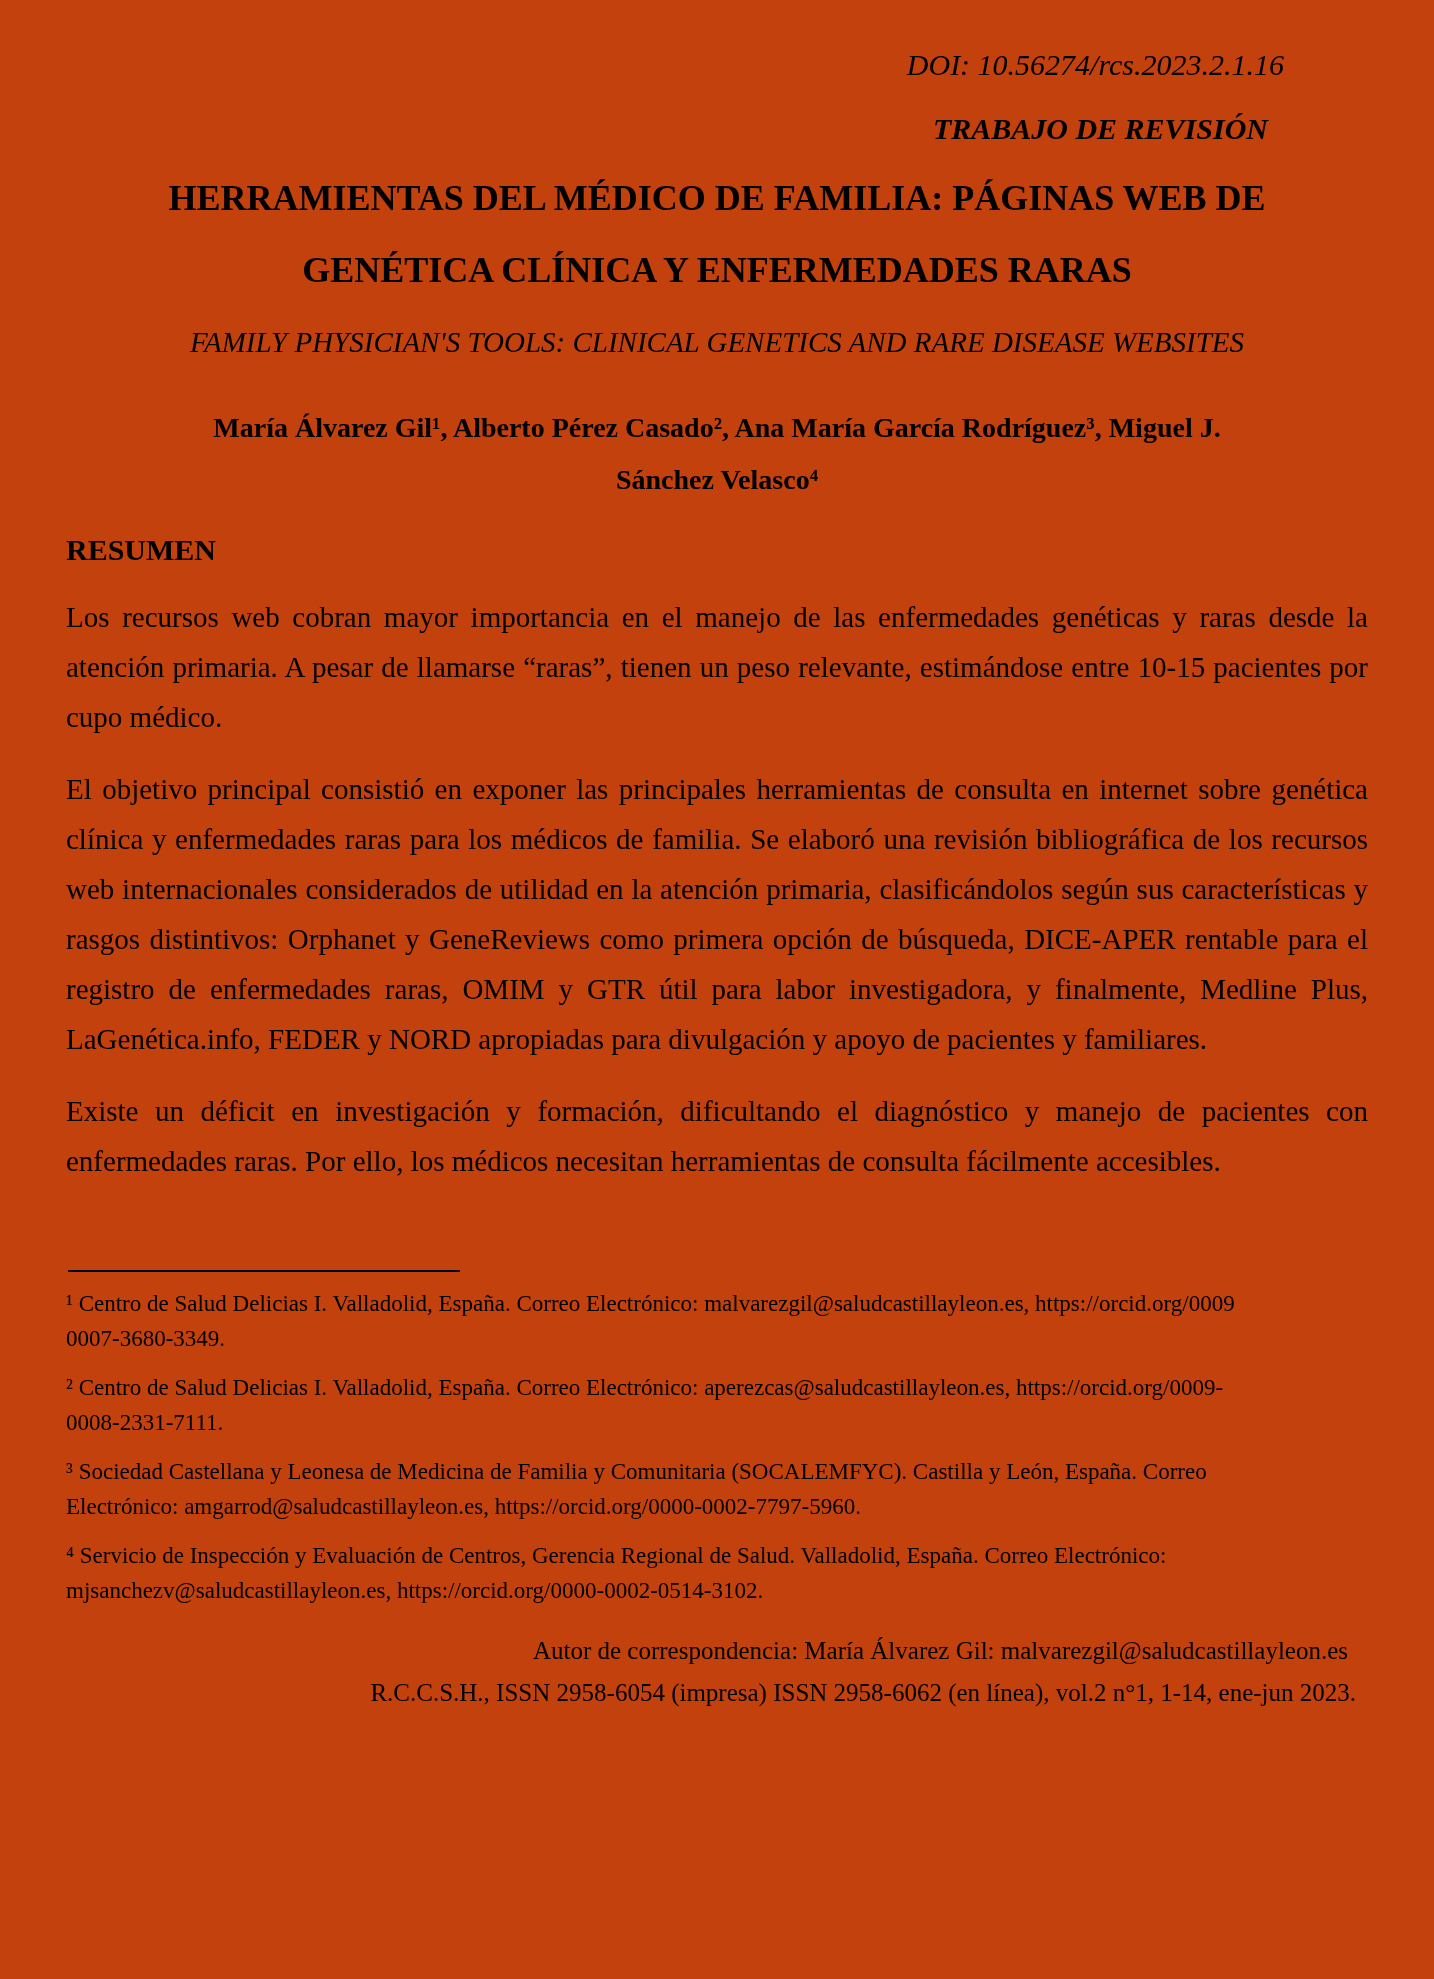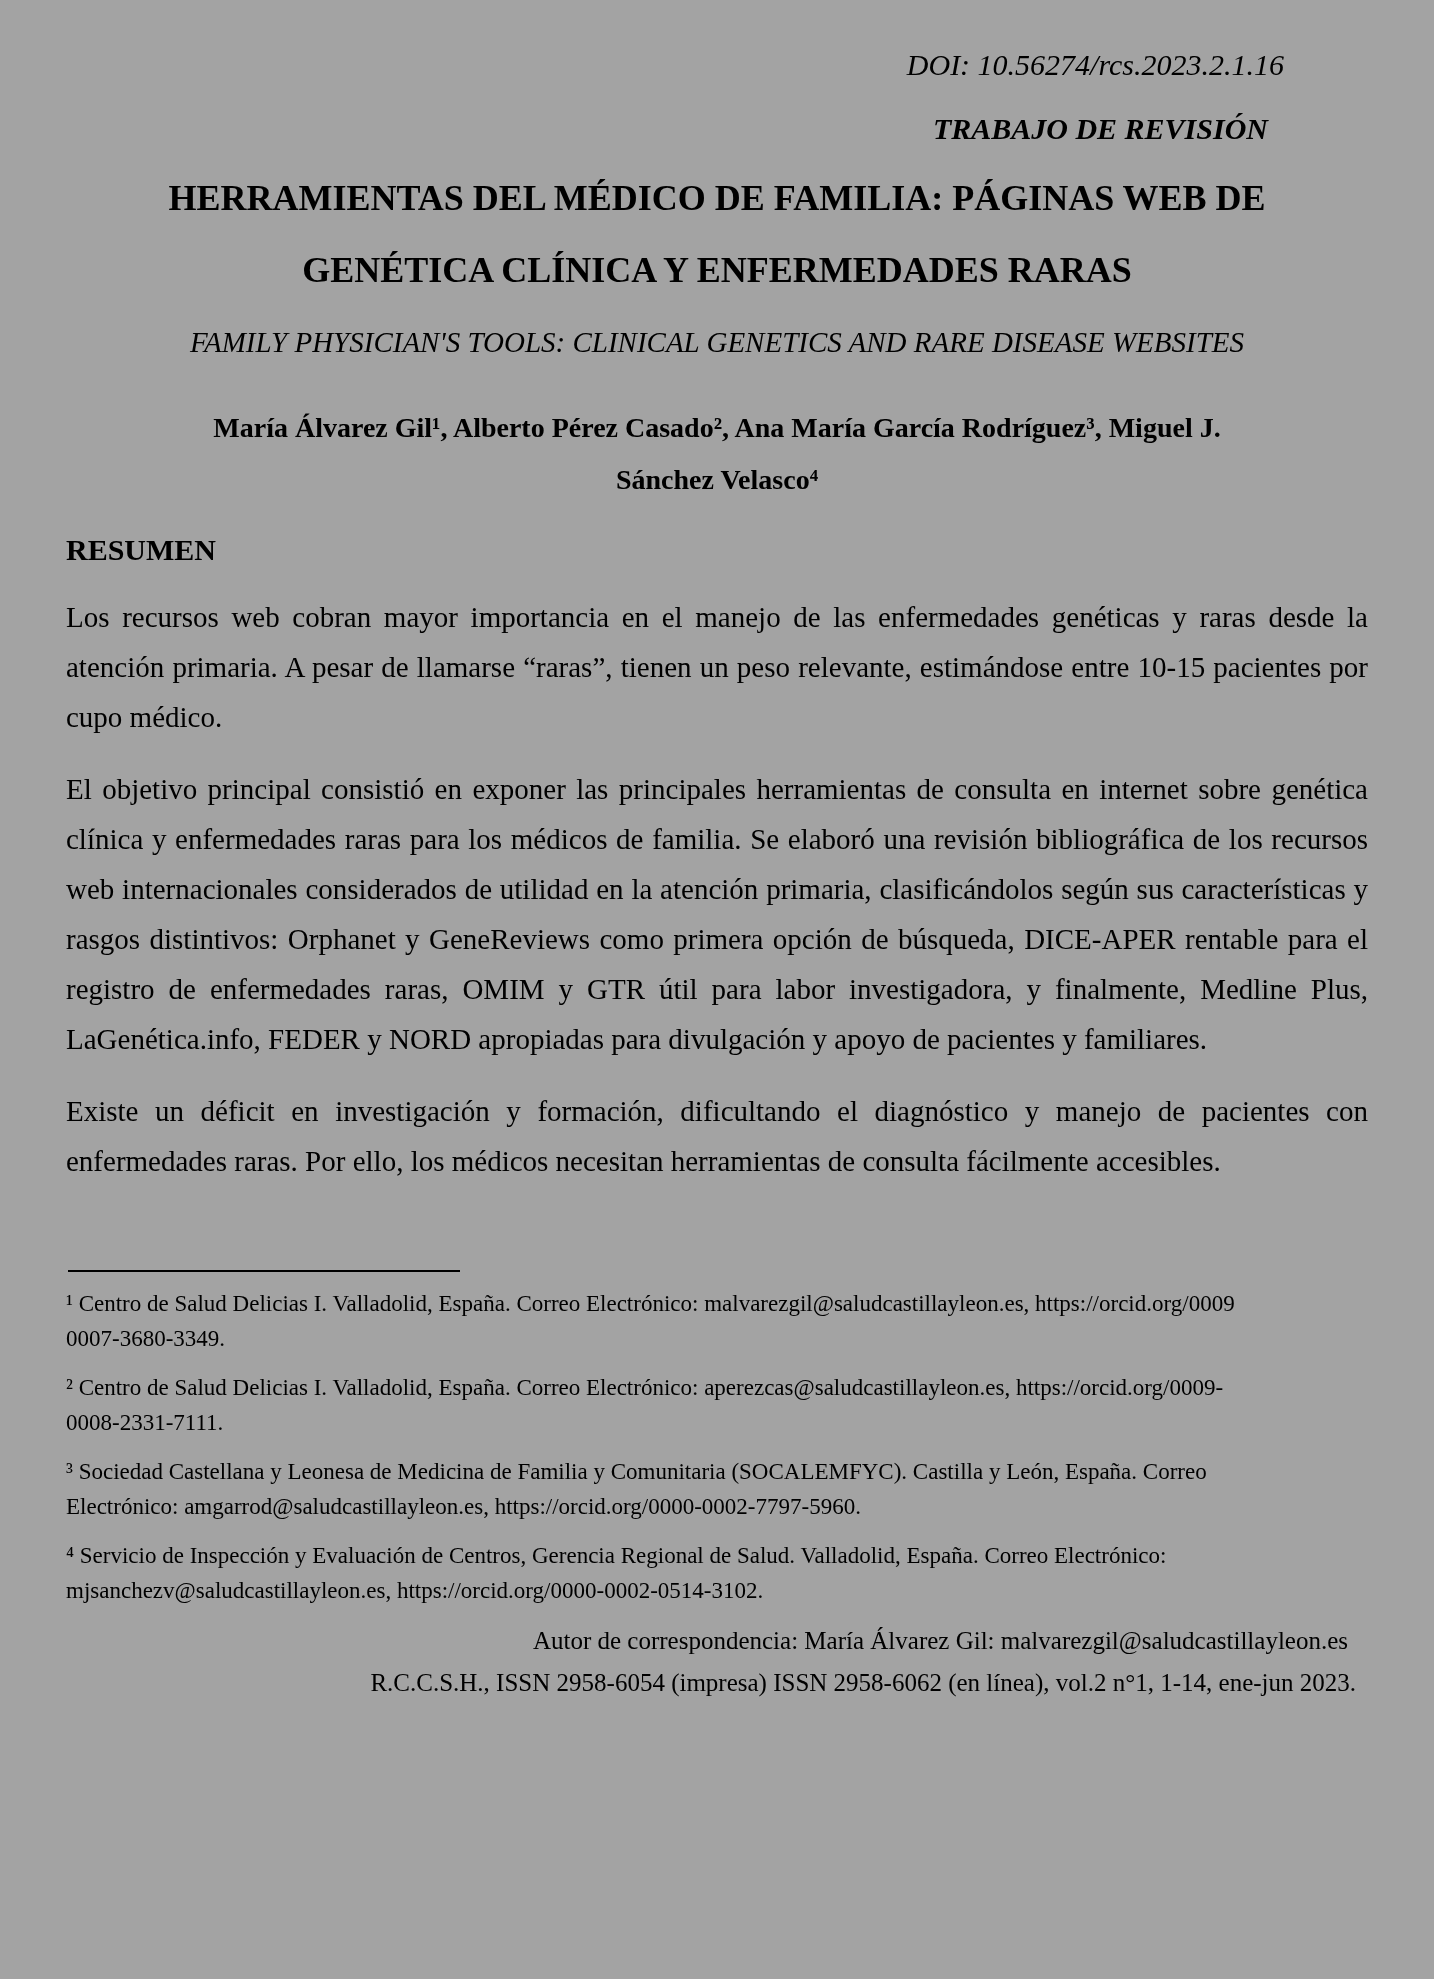--- a/index.html
+++ b/index.html
@@ -6,21 +6,21 @@
     margin: 0;
     padding: 0;
     background: #ffffff;
   }
   .page {
     position: relative;
     width: 1434px;
     height: 1979px;
     box-sizing: border-box;
     padding: 36px 66px 0 66px;
-    background: #a3a3a3;
+    background: #c2410c;
     color: #000000;
     font-family: "Liberation Serif", "DejaVu Serif", serif;
     overflow: hidden;
   }
   .doi-line {
     margin-top: 10px;
     text-align: right;
     padding-right: 84px;
     font-style: italic;
     font-size: 30px;
@@ -77,21 +77,21 @@
     margin: 84px 0 0 2px;
   }
   .footnote {
     margin: 14px 0 0 0;
     font-size: 23px;
     line-height: 35px;
     text-align: justify;
     white-space: pre-line;
   }
   .correspondence-line {
-    margin-top: 16px;
+    margin-top: 26px;
     text-align: right;
     padding-right: 20px;
     font-size: 25px;
     line-height: 34px;
   }
   .journal-citation-line {
     margin-top: 8px;
     text-align: right;
     padding-right: 12px;
     font-size: 25px;

